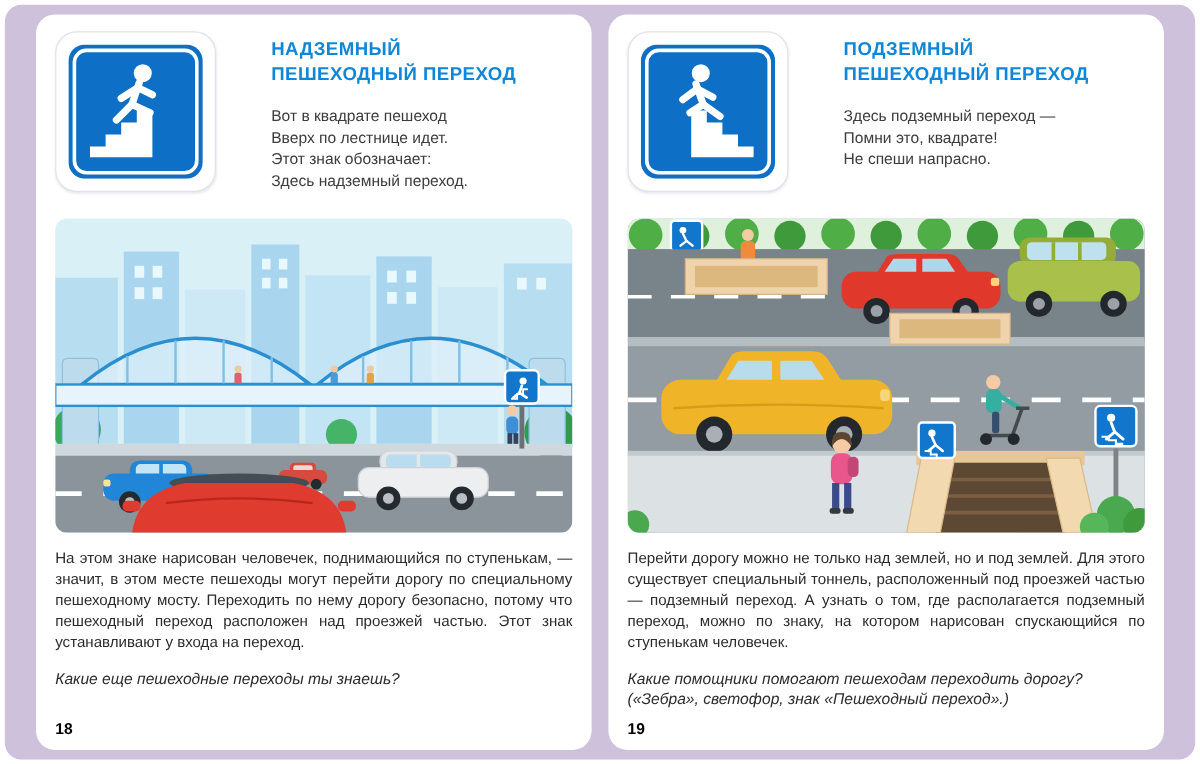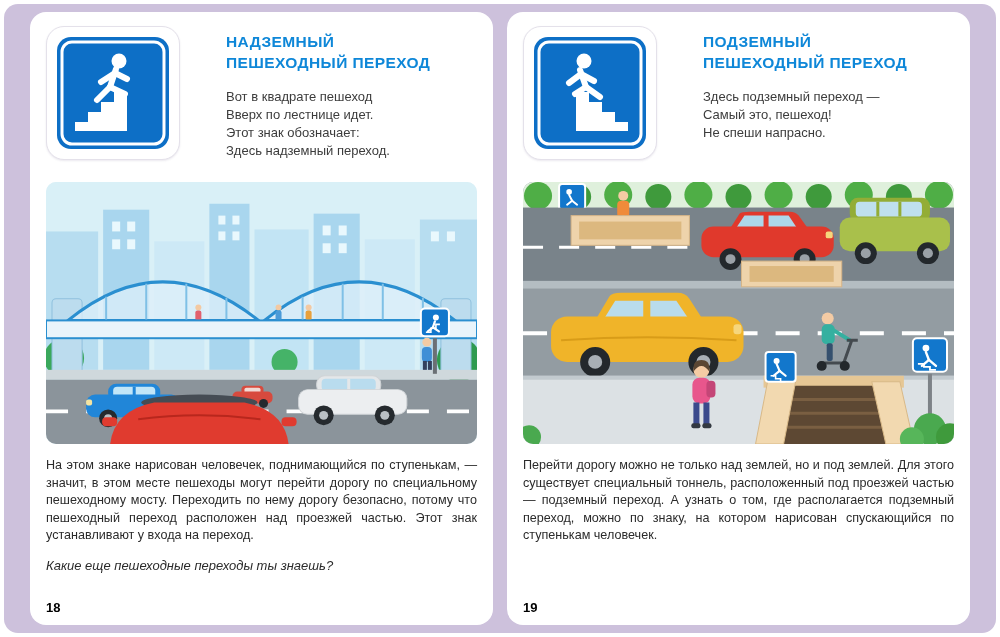--- a/index.html
+++ b/index.html
@@ -247,21 +247,21 @@
           </g>
         </svg>
       </div>
       <div class="header-text">
         <h1 class="title">
           <span>ПОДЗЕМНЫЙ</span>
           <span>ПЕШЕХОДНЫЙ ПЕРЕХОД</span>
         </h1>
         <div class="poem">
           <span>Здесь подземный переход —</span>
-          <span>Самый это, пешеход!</span>
+          <span>Помни это, квадрате!</span>
           <span>Не спеши напрасно.</span>
         </div>
       </div>
     </div>
 
     <div class="illustration">
       <svg viewBox="0 0 430 265" preserveAspectRatio="none">
         <rect width="430" height="265" fill="#8d969c"></rect>
 
         <rect width="430" height="26" fill="#dff0dc"></rect>
@@ -413,16 +413,17 @@
         <g>
           <circle cx="406" cy="250" r="16" fill="#4aa94f"></circle>
           <circle cx="426" cy="258" r="14" fill="#3f9a3c"></circle>
           <circle cx="388" cy="260" r="12" fill="#57b65a"></circle>
           <circle cx="6" cy="258" r="12" fill="#4aa94f"></circle>
         </g>
       </svg>
     </div>
 
     <p class="body-text">Перейти дорогу можно не только над землей, но и под землей. Для этого существует специальный тоннель, расположенный под проезжей частью — подземный переход. А узнать о том, где располагается подземный переход, можно по знаку, на котором нарисован спускающийся по ступенькам человечек.</p>
+    <p class="question">Какие помощники помогают пешеходам переходить дорогу? («Зебра», светофор, знак «Пешеходный переход».)</p>
     <div class="page-number">19</div>
   </section>
 
 </div>
 
 </body></html>

